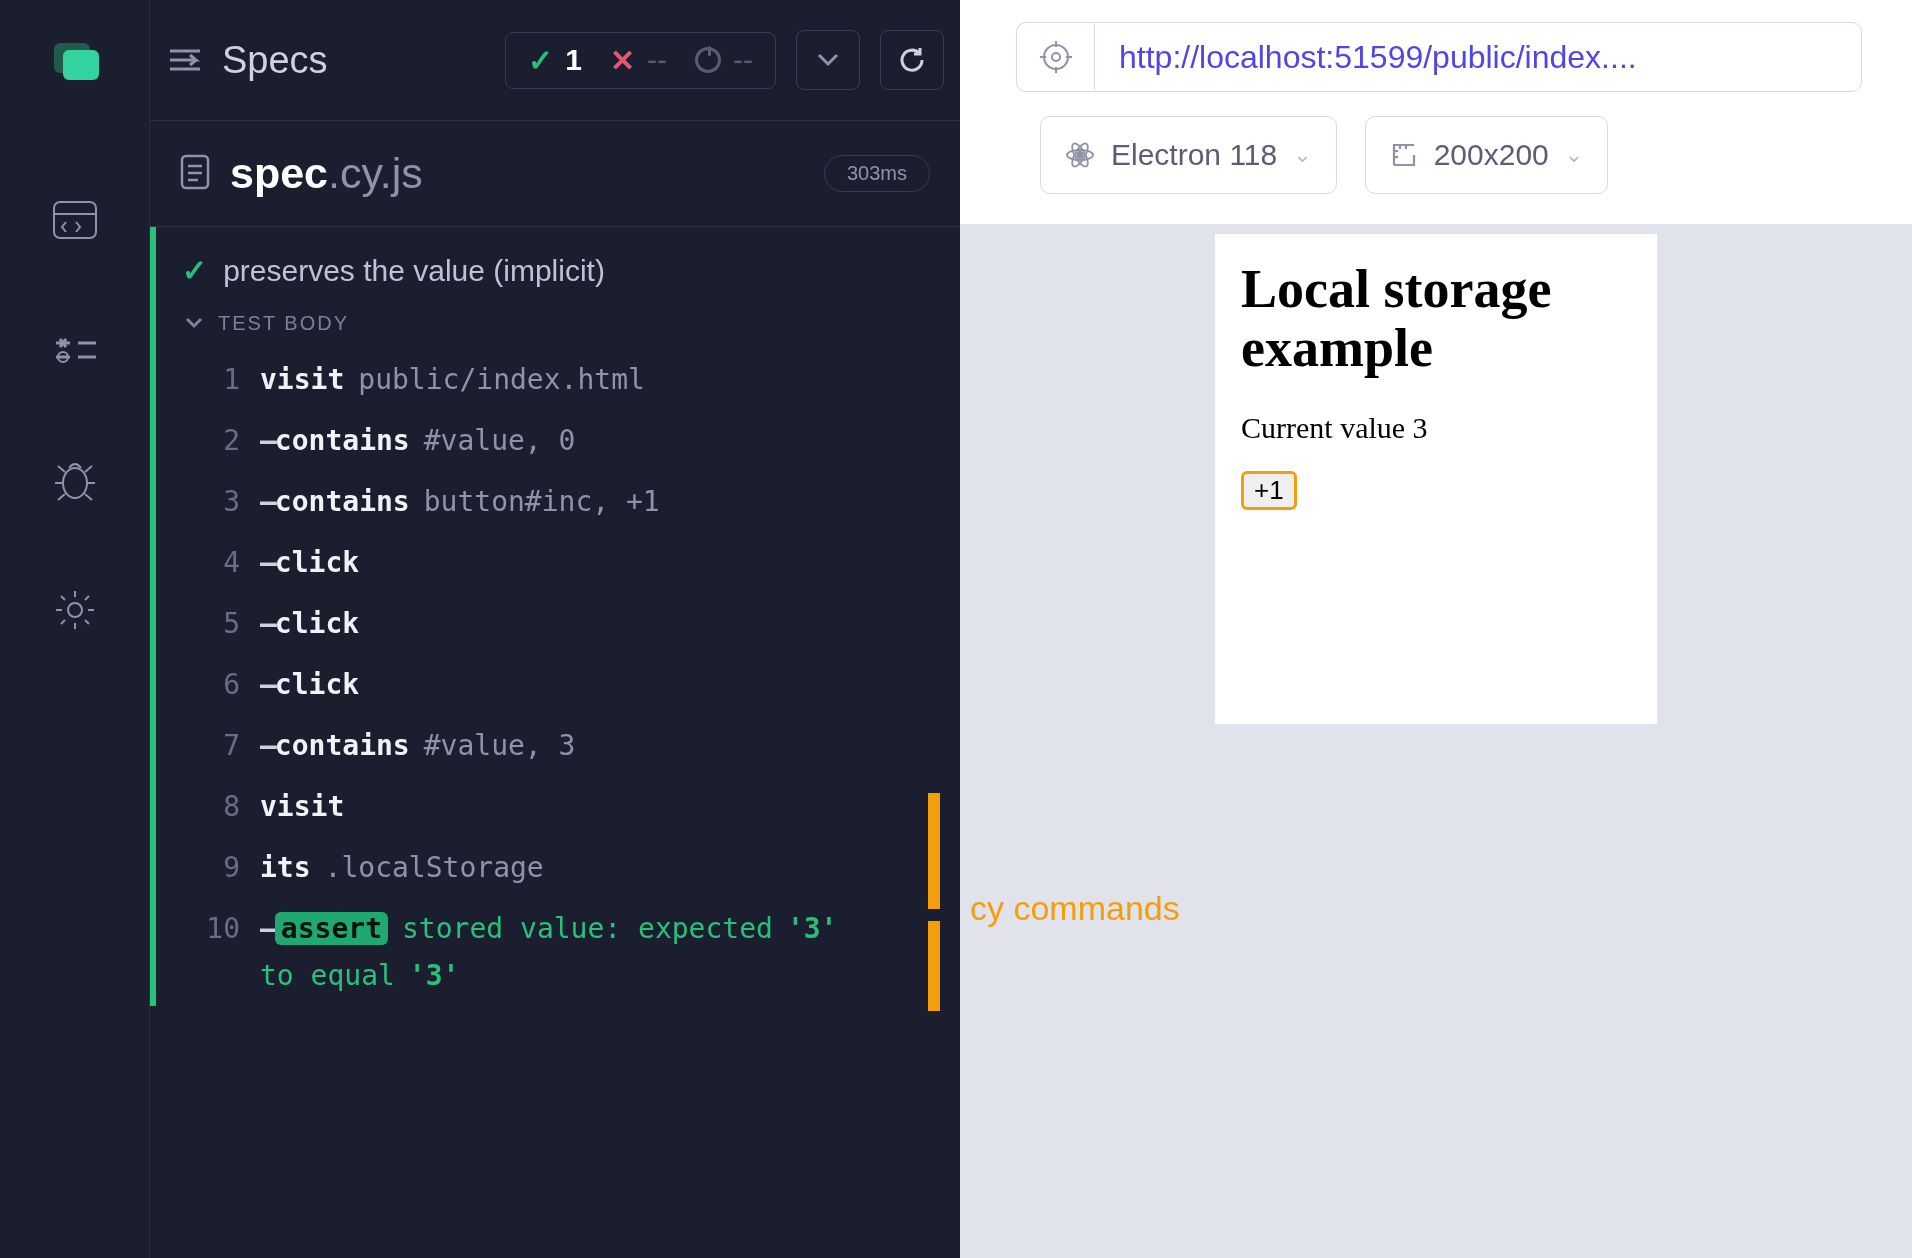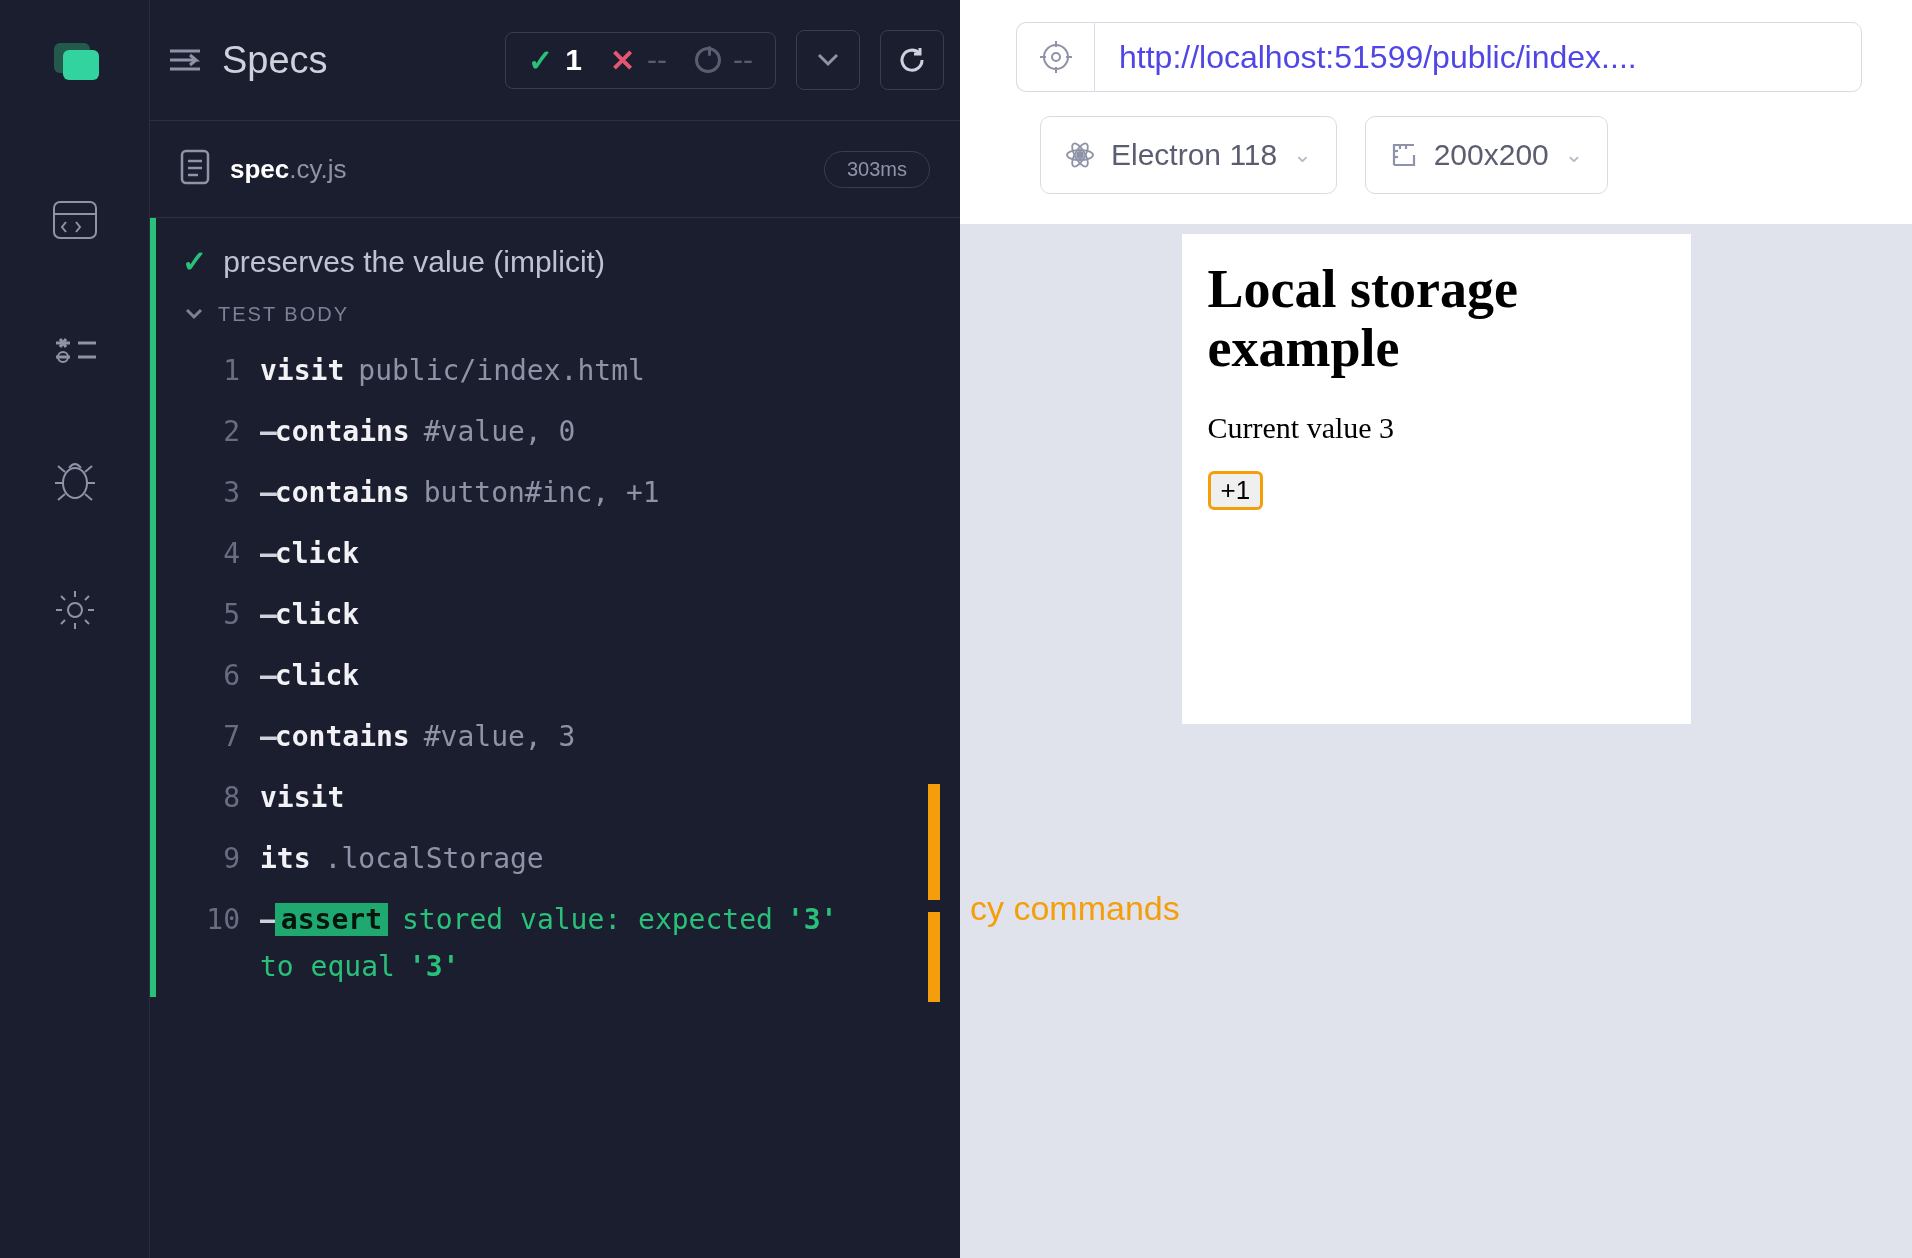--- a/index.html
+++ b/index.html
@@ -79,21 +79,21 @@
     display:flex;align-items:center;justify-content:center;
     color:#8f93a8;
     cursor:pointer;
   }
 
   .spec-row {
     display:flex; align-items:center; gap:20px;
     padding: 28px 30px; border-bottom:1px solid #2d3042;
   }
   .spec-row .file-ic { color:#8f93a8; }
-  .spec-row .filename { font-size:26px; color:#fff; font-weight:600;}
+  .spec-row .filename { font-size:43px; color:#fff; font-weight:600;}
   .spec-row .filext { color:#8f93a8; font-weight:400;}
   .spec-row .ms-pill {
     margin-left:auto;
     border:1px solid #3a3d52; border-radius:999px;
     padding:6px 22px; color:#8f93a8; font-size:20px;
   }
 
   .test-block {
     border-left: 6px solid #29c07a; padding: 26px 20px 0 26px;
   }
@@ -107,21 +107,21 @@
   .chev { display:inline-block; transform: rotate(0deg); color:#7d8096;}
   .cmd-list { position:relative; }
   .cmd-row {
     display:flex; align-items:flex-start; gap:20px;
     padding: 14px 0 14px 18px; font-size:28px; color:#cfd2dc;
     position:relative;
   }
   .cmd-row .lineno { width:40px; text-align:right; color:#6a6d82; font-size:28px;}
   .cmd-row .cmd { color:#f2f2f6; font-weight:700; }
   .cmd-row .arg { color:#8f93a8; }
-  .assert-pill { background:#1fa971; color:#05140d; padding:0 6px; border-radius:0; font-weight:700;}
+  .assert-pill { background:#1fa971; color:#05140d; padding:0 6px; border-radius:6px; font-weight:700;}
   .assert-msg { color:#29c07a; }
   .dashpfx { color:#cfd2dc; font-weight:700; margin-right:-2px;}
   .cmd-rest{ display:flex; flex-wrap:wrap; gap:14px; align-items:baseline; max-width:600px;}
 
   .marker {
     position:absolute; right:0; width:12px; background:#f59e0b;
   }
 
   
   .preview {
@@ -153,21 +153,21 @@
     cursor:pointer;
   }
   .sel-btn .chev-d { color:#b6b9c8; font-size:22px; }
 
   .preview-stage {
     flex:1; background:#e0e2ec; display:flex; justify-content:center;
     padding-top:10px;
     position:relative;
   }
   .aut {
-    width:509px; height:490px; background:#fff;
+    width:442px; height:490px; background:#fff;
     font-family: Georgia, "Times New Roman", serif;
     color:#000; padding: 26px;
   }
   .aut h2 { font-size:54px; font-weight:800; line-height:1.1; margin-bottom:32px;}
   .aut p { font-size:30px; margin-bottom:26px;}
   .aut button {
     font-size:26px; padding:1px 10px;
     background:#efefef;
     border:3px solid #f59e0b; border-radius:6px;
     cursor:pointer;

